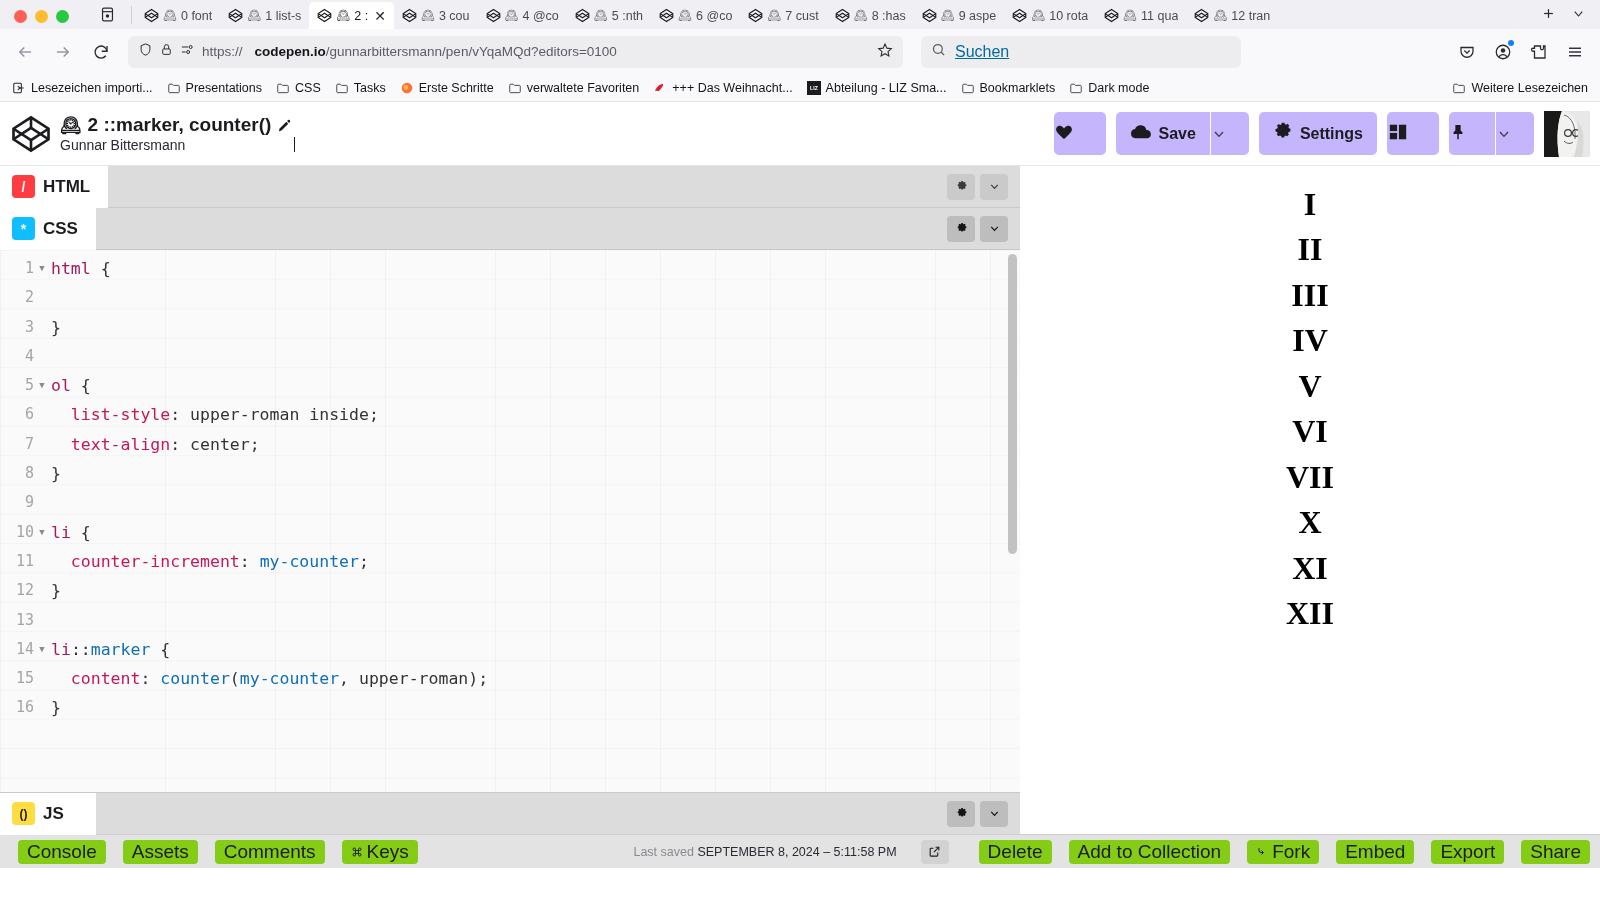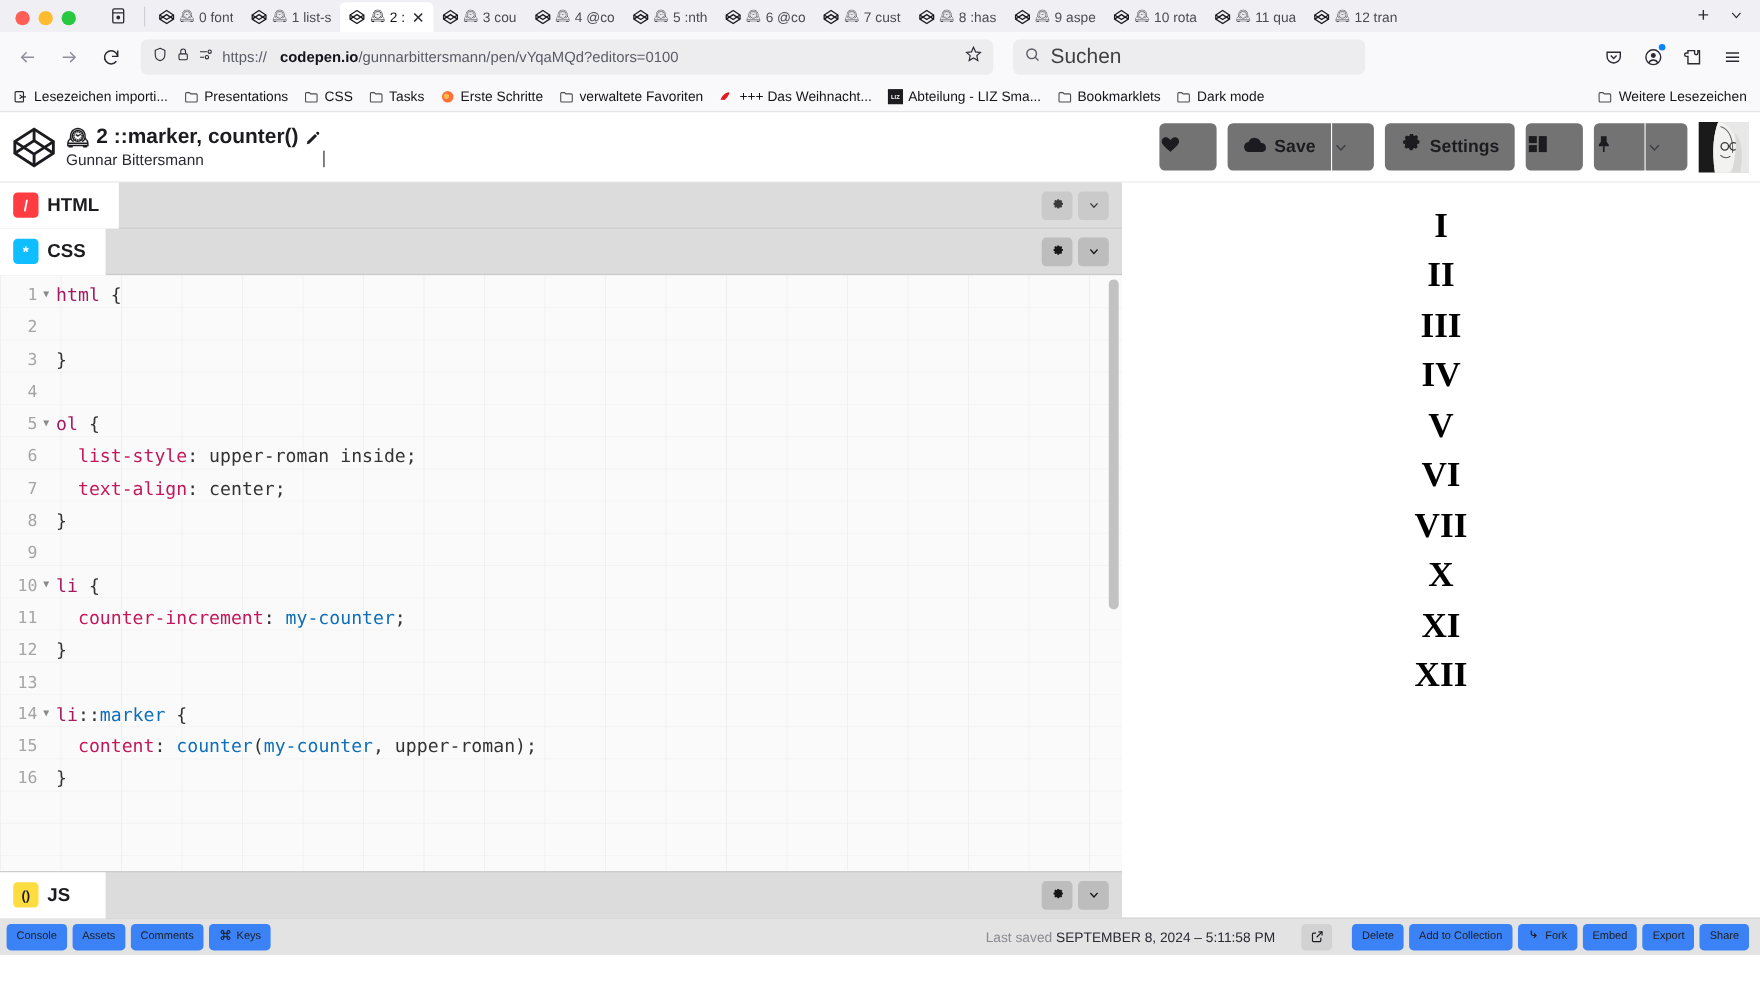--- a/index.html
+++ b/index.html
@@ -60,21 +60,21 @@
     flex: 0 0 775px; height: 32px; background: #ededf0; border-radius: 6px;
     display: flex; align-items: center; gap: 7px; padding: 0 10px; margin-left: 6px;
   }
   .urlbar .urltext { font-size: 13.5px; color: #5b5b66; white-space: nowrap; overflow: hidden; }
   .urlbar .urltext b { color: #15141a; font-weight: 700; margin-left: 12px; }
   .urlbar .star { margin-left: auto; color: #2b2a33; }
   .searchbar {
     flex: 0 0 320px; height: 32px; background: #ededf0; border-radius: 6px;
     display: flex; align-items: center; gap: 9px; padding: 0 10px; margin-left: 14px;
   }
-  .searchbar .sph { font-size: 19px; color: #404040; }
+  .searchbar .sph { font-size: 16px; color: #0369a1; text-decoration: underline; }
   .nav-right { display: flex; align-items: center; gap: 2px; margin-left: auto; }
 
   
   .bookmarks {
     height: 28px; background: #f9f9fb; display: flex; align-items: center;
     gap: 2px; padding: 0 6px; border-bottom: 1px solid #e2e2e6; position: relative;
   }
   .bm { display: flex; align-items: center; gap: 5px; padding: 3px 6px; border-radius: 4px;
         font-size: 12.5px; color: #15141a; white-space: nowrap; }
   .bm .bmi { width: 14px; height: 14px; display: flex; align-items: center; justify-content: center; flex: 0 0 14px; }
@@ -89,21 +89,21 @@
   .cp-titleblock { display: flex; flex-direction: column; justify-content: center; gap: 1px; }
   .cp-title { display: flex; align-items: center; gap: 6px; font-size: 19px; font-weight: 700; color: #1c1c20; }
   .cp-title .clockemoji { font-size: 17px; }
   .cp-pencil { color: #2b2a33; display: flex; align-items: center; }
   .cp-author { font-size: 14px; color: #2b2a33; position: relative; }
   .cp-author::after {
     content: ""; position: absolute; right: -3px; top: 0px; width: 1.5px; height: 15px; background: #1c1c20;
   }
   .cp-actions { margin-left: auto; display: flex; align-items: center; gap: 10px; }
   .cpbtn {
-    background: #737373; border-radius: 5px; height: 43px;
+    background: #c4b5fd; border-radius: 5px; height: 43px;
     display: flex; align-items: center; justify-content: space-between; gap: 7px;
     padding: 0 14px; font-size: 16px; font-weight: 700; color: #1c1c20;
   }
   .cpbtn-group { display: flex; align-items: stretch; gap: 1px; }
   .cpbtn.sq { width: 52px; padding: 0; }
   .cpbtn.caret { width: 38px; padding: 0; color: #3c3c45; }
   .cp-avatar {
     width: 46px; height: 46px; flex: 0 0 46px; overflow: hidden; background: #cfd3d8;
     display: block;
   }
@@ -176,22 +176,22 @@
     font-weight: 600;
   }
   .preview-list li { }
 
   
   .bottombar {
     height: 34px; background: #e3e3e3; display: flex; align-items: center;
     gap: 5px; padding: 0 6px; border-top: 1px solid #cdcdcd;
   }
   .bbtn {
-    background: #3b82f6; border-radius: 4px; height: 24px; display: flex; align-items: center;
-    gap: 4px; padding: 0 9px; font-size: 10px; color: #1c1c20; white-space: nowrap;
+    background: #84cc16; border-radius: 4px; height: 24px; display: flex; align-items: center;
+    gap: 4px; padding: 0 9px; font-size: 19px; color: #1c1c20; white-space: nowrap; margin-left: 12px;
   }
   .bb-right { margin-left: auto; display: flex; align-items: center; gap: 18px; padding-right: 4px; }
   .savedtxt { font-size: 12.5px; color: #2b2a33; white-space: nowrap; margin-right: 6px; }
   .savedtxt .lbl { color: #8a8a92; }
   .iconbtn-sq {
     background: #d2d2d2; border-radius: 4px; width: 28px; height: 24px;
     display: flex; align-items: center; justify-content: center; color: #1c1c20;
   }
 </style>
 </head>

